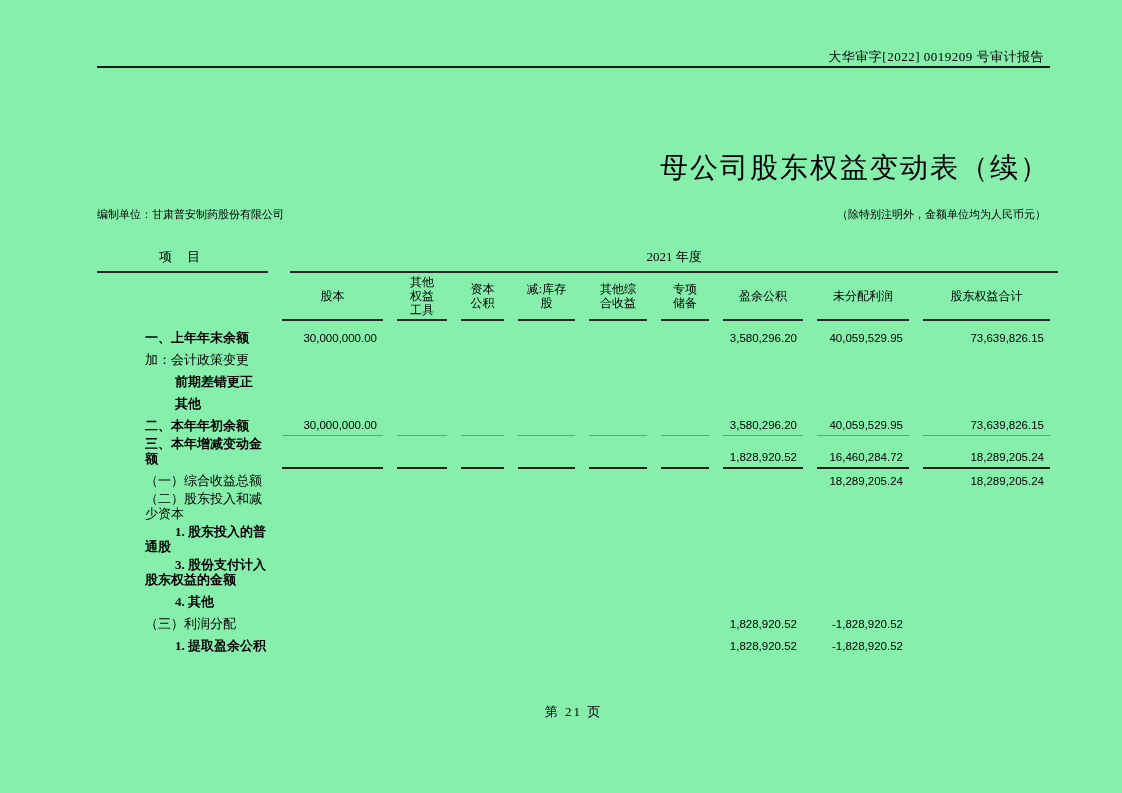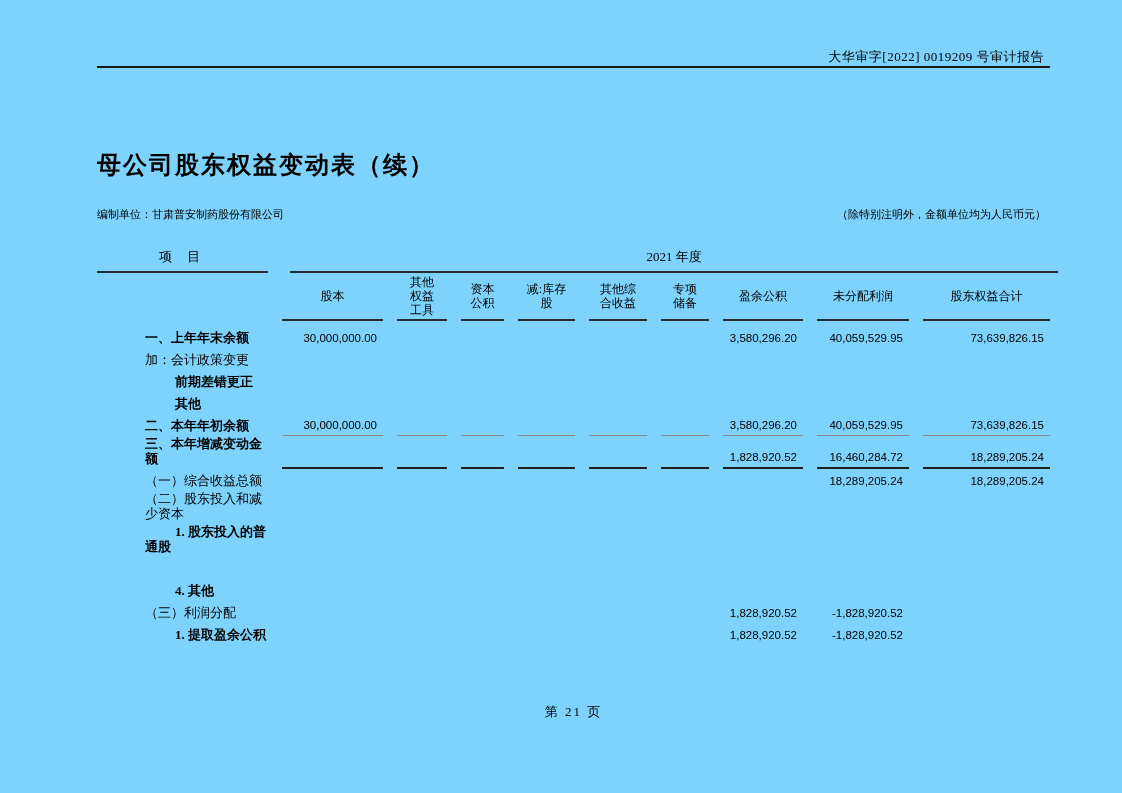--- a/index.html
+++ b/index.html
@@ -1,32 +1,32 @@
 <!DOCTYPE html>
 <html><head>
 <meta charset="utf-8">
 <style>
   html,body { margin:0; padding:0; background:#ffffff; }
   body {
     width:1122px; height:793px; position:relative; overflow:hidden;
     font-family:"Liberation Serif", serif; color:#000;
   }
-  .page { position:absolute; inset:0; background:#7dd3fc; }
+  .page { position:absolute; inset:0; background:#86efac; }
 
   .report-header {
     position:absolute; top:48px; left:97px; width:953px;
     text-align:right; font-size:13px; letter-spacing:0.5px; padding-right:6px; box-sizing:border-box;
   }
   .top-rule {
     position:absolute; top:66px; left:97px; width:953px;
     border-top:2px solid #1a1a1a;
   }
   .doc-title {
     position:absolute; top:149px; left:97px; width:953px;
-    text-align:left; font-size:24px; font-weight:bold; letter-spacing:2px;
+    text-align:right; font-size:28px; font-weight:normal; letter-spacing:2px;
   }
   .meta-row {
     position:absolute; top:207px; left:97px; width:953px;
     display:flex; justify-content:space-between; font-size:11px;
   }
   .meta-row .unit-note { padding-right:4px; }
 
   .equity-table { position:absolute; top:248px; left:97px; width:953px; }
 
   .grid10 {
@@ -219,20 +219,21 @@
           <div class="val-cell"></div>
           <div class="val-cell"></div>
           <div class="val-cell"></div>
           <div class="val-cell"></div>
           <div class="val-cell"></div>
           <div class="val-cell"></div>
           <div class="val-cell"></div>
           <div class="val-cell"></div>
         </div>
         <div class="grid10 trow">
+          <div class="label-cell ind">3. 股份支付计入股东权益的金额</div>
           <div class="val-cell"></div>
           <div class="val-cell"></div>
           <div class="val-cell"></div>
           <div class="val-cell"></div>
           <div class="val-cell"></div>
           <div class="val-cell"></div>
           <div class="val-cell"></div>
           <div class="val-cell"></div>
           <div class="val-cell"></div>
         </div>

